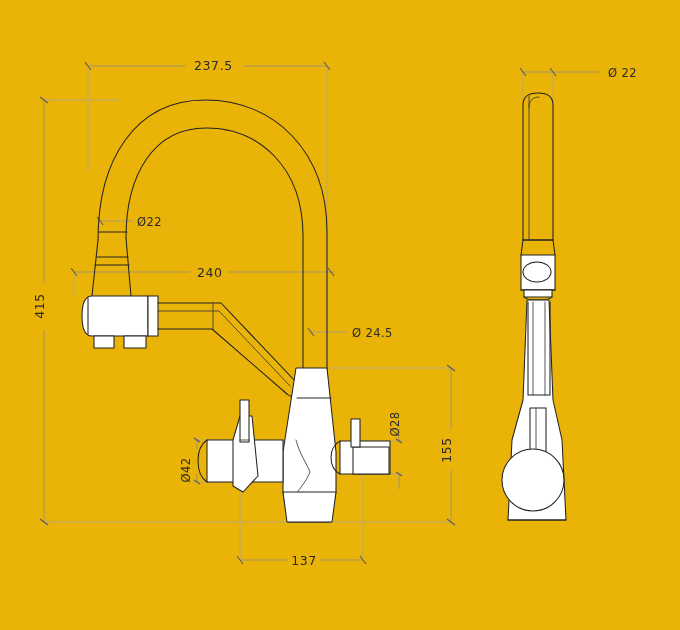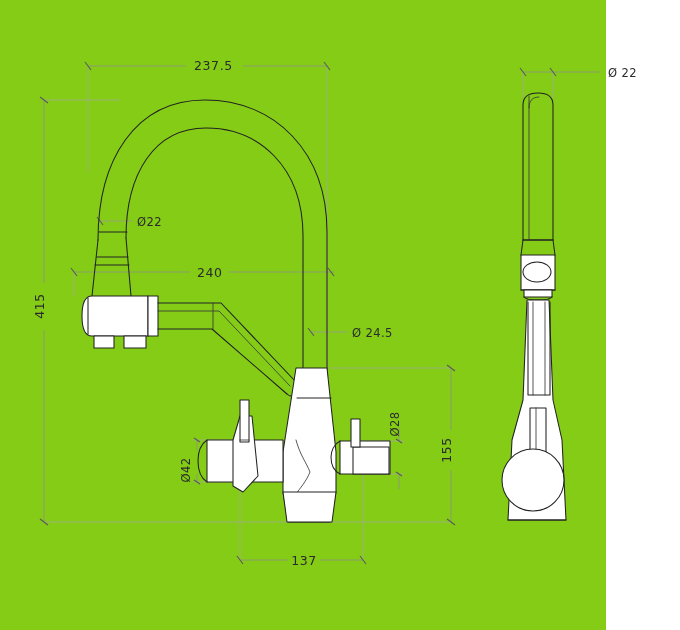--- a/index.html
+++ b/index.html
@@ -10,23 +10,23 @@
   }
   body {
     width: 680px;
     height: 630px;
     overflow: hidden;
     font-family: "DejaVu Sans", sans-serif;
     color: #1a1a1a;
   }
   #drawing-sheet {
     position: relative;
-    width: 606px;
+    width: 680px;
     height: 630px;
-    background: #84cc16;
+    background: #eab308;
   }
   svg.sheet-svg {
     position: absolute;
     left: 0;
     top: 0;
     width: 680px;
     height: 630px;
     display: block;
   }
   

